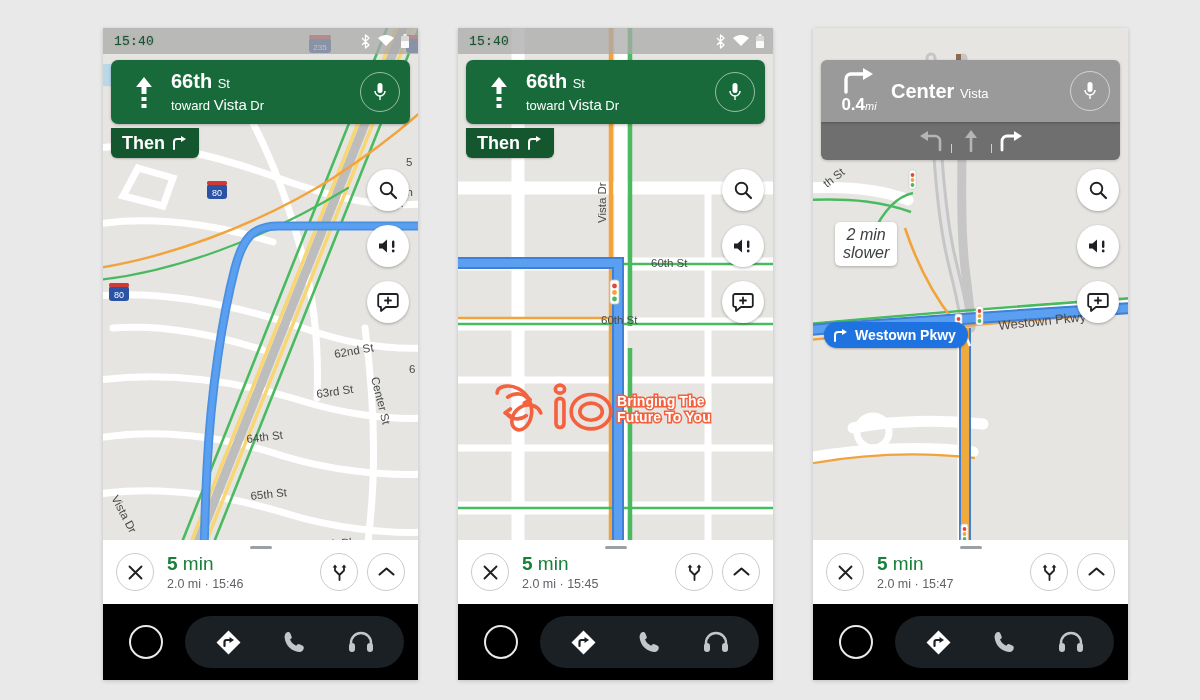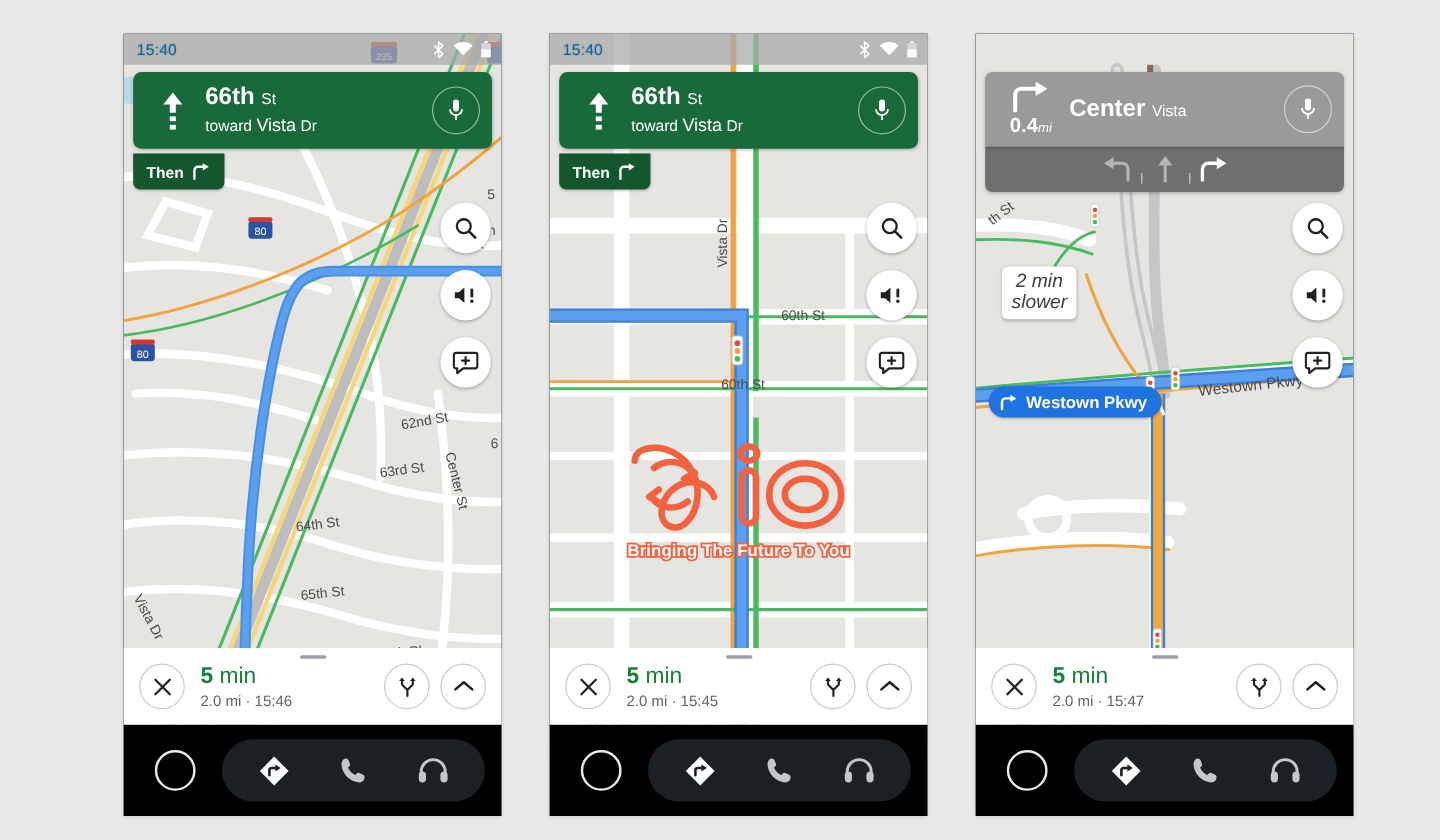--- a/index.html
+++ b/index.html
@@ -24,22 +24,23 @@
   .screen{position:absolute;inset:0;overflow:hidden;background:#e6e4e1;}
 
   
   .statusbar{
     position:absolute;top:0;left:0;right:0;height:26px;
     background:rgba(170,170,170,.75);
     display:flex;align-items:center;
     padding:0 9px 0 11px;box-sizing:border-box;z-index:30;
   }
   .statusbar .clock{
-    color:#0369a1;font-size:13px;letter-spacing:.2px;
+    color:#14532d;font-size:13px;letter-spacing:.2px;
     text-shadow:0 0 2px rgba(0,0,0,.25);
+    font-family:Liberation Mono, monospace;
   }
   .statusbar .sb-icons{margin-left:auto;display:flex;align-items:center;gap:7px;}
   .sb-icons svg{display:block;}
 
   
   .map{position:absolute;inset:0;background:#e7e5e2;overflow:hidden;}
   .map svg{position:absolute;inset:0;display:block;}
 
   
   .nav-card{
@@ -57,21 +58,21 @@
   .nav-card .line2 .strong{font-size:15px;font-weight:normal;text-align:center;}
   .mic-btn{
     width:38px;height:38px;border-radius:50%;
     border:1.4px solid rgba(255,255,255,.55);
     display:flex;align-items:center;justify-content:center;flex:0 0 38px;
   }
   .then-chip{
     position:absolute;left:8px;top:100px;z-index:20;
     background:#14572f;color:#fff;border-radius:0 0 6px 6px;
     height:30px;display:flex;align-items:center;gap:7px;
-    padding:0 11px;font-size:13px;font-weight:bold;
+    padding:0 11px;font-size:18px;font-weight:bold;
     box-shadow:0 1px 2px rgba(0,0,0,.22);
   }
 
   
   .nav-card.gray{background:#9a9a9a;border-radius:6px 6px 0 0;height:62px;}
   .nav-card.gray .maneuver{flex-direction:column;align-items:center;flex:0 0 56px;}
   .nav-card.gray .dist{color:#fff;font-size:17px;font-weight:bold;margin-top:1px;}
   .nav-card.gray .dist .u{font-size:11px;font-weight:normal;font-style:italic;}
   .lane-strip{
     position:absolute;left:8px;right:8px;top:94px;height:38px;
@@ -152,21 +153,21 @@
     margin-left:22px;flex:1;height:52px;border-radius:26px;background:#1b2024;
     display:flex;align-items:center;justify-content:space-around;
     padding:0 10px;box-sizing:border-box;
   }
   .pill .slot{width:44px;display:flex;align-items:center;justify-content:center;}
 
   
   .watermark{
     position:absolute;left:50%;top:340px;transform:translateX(-50%);
     z-index:28;pointer-events:none;
-    display:flex;flex-direction:column;align-items:center;
+    display:flex;align-items:center;
   }
   .watermark .tagline{
     margin-top:-4px;font-size:14px;font-weight:bold;color:#fff;
     letter-spacing:.1px;
     -webkit-text-stroke:3px #f4613e;paint-order:stroke fill;
   }
   .street{
     font-size:11.5px;fill:#4a4a4a;font-family:"Liberation Sans",sans-serif;
   }
 </style>

